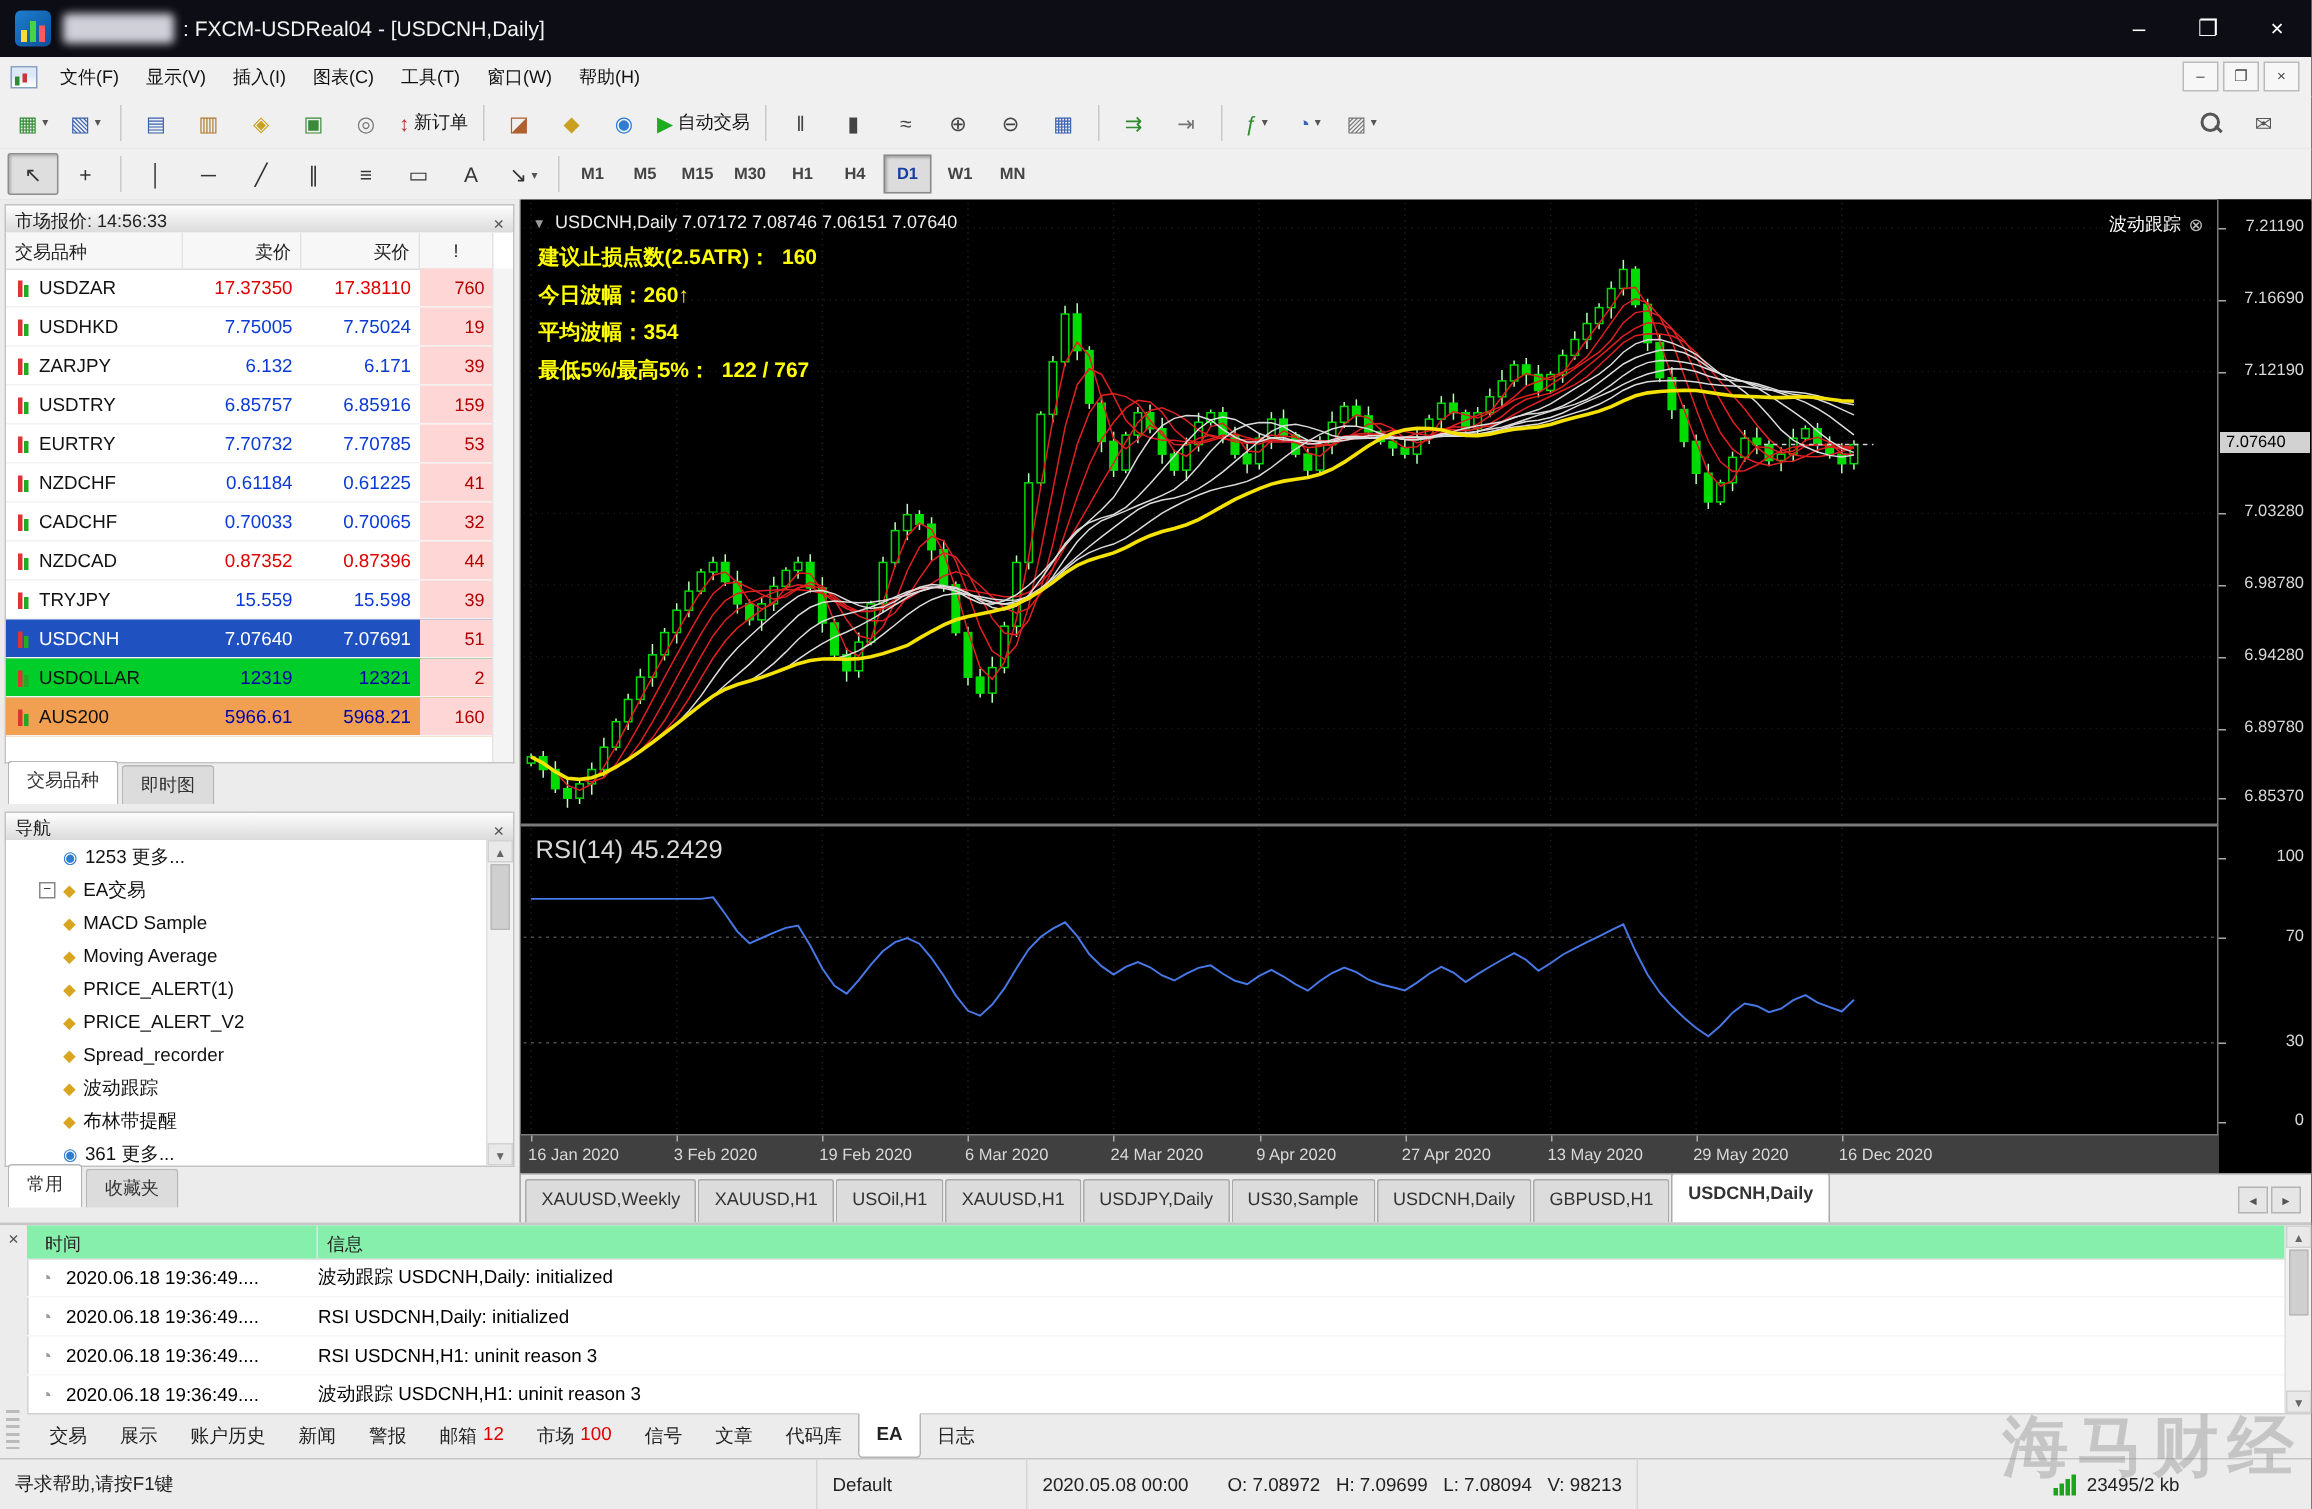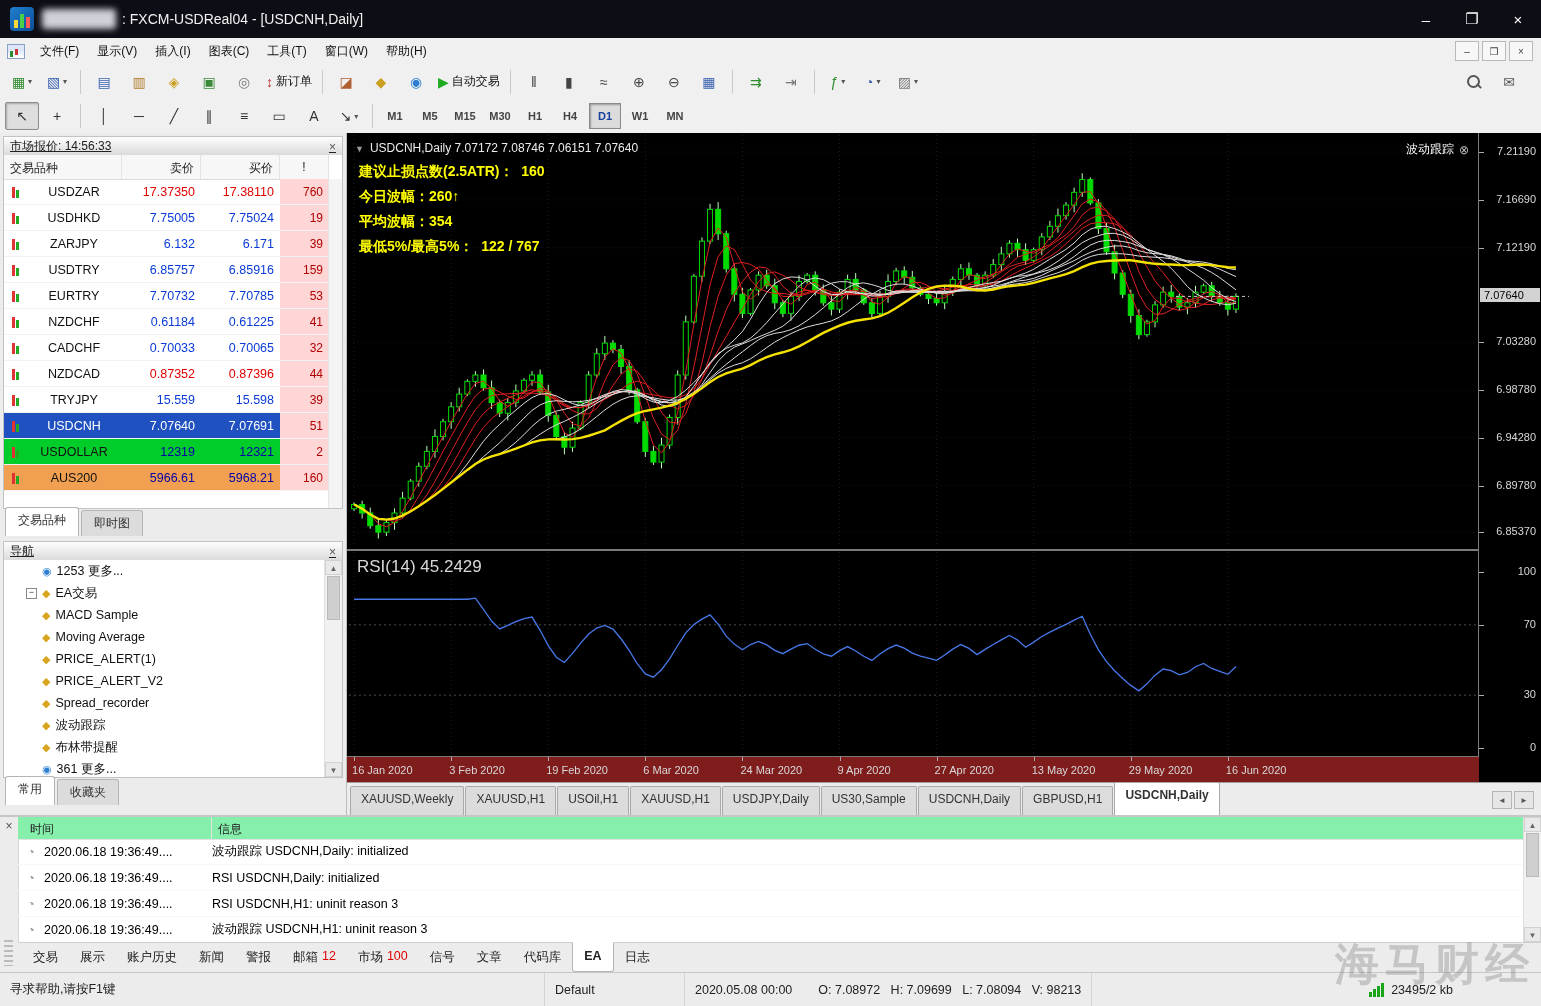--- a/index.html
+++ b/index.html
@@ -39,32 +39,32 @@
   .tsep{width:1px;height:24px;background:#c9c9c9;margin:0 5px;}
   .tf-btn{height:24px;min-width:30px;display:flex;align-items:center;justify-content:center;font-size:11px;font-weight:bold;color:#444;border:1px solid transparent;margin:0 1px;}
   .tf-btn.active{border:1px solid #8a8a8a;background:#dcdcdc;box-shadow:inset 1px 1px 2px rgba(0,0,0,.3);color:#163f9e;}
   .mag{width:9px;height:9px;border:2px solid #555;border-radius:50%;position:relative;}
   .mag:after{content:"";position:absolute;left:7px;top:8px;width:6px;height:2px;background:#555;transform:rotate(45deg);}
   
   #left-panel{position:absolute;top:133px;left:0;width:346px;bottom:191px;background:#ececec;border-right:1px solid #bdbdbd;}
   .panel{position:absolute;left:3px;right:3px;}
   #market-watch{top:3px;height:400px;}
   #navigator{top:408px;height:264px;}
-  .panel-title{height:19px;background:linear-gradient(#fdfdfd,#d9d9d9);border:1px solid #c3c3c3;display:flex;align-items:center;padding:0 6px;color:#222;text-decoration:underline;}
+  .panel-title{height:19px;background:linear-gradient(#fdfdfd,#d9d9d9);border:1px solid #c3c3c3;display:flex;align-items:flex-end;padding:0 6px;color:#222;}
   .pclose{margin-left:auto;color:#555;font-size:12px;}
   .mw-table{position:absolute;top:19px;left:0;right:0;bottom:27px;background:#fff;border:1px solid #c3c3c3;border-top:none;overflow:hidden;}
   .mw-header{display:flex;height:24px;background:#f7f7f7;border-bottom:1px solid #dcdcdc;position:absolute;top:0;left:0;right:13px;}
   .mw-h{padding:5px 6px 0;border-right:1px solid #e3e3e3;color:#222;box-sizing:border-box;}
   .h1{width:118px;} .h2{width:79px;text-align:right;} .h3{width:79px;text-align:right;} .h4{flex:1;text-align:center;}
   .mw-rows{position:absolute;top:24px;left:0;right:13px;bottom:0;}
   .mw-row{display:flex;height:25px;align-items:center;border-bottom:1px solid #f3f3f3;}
   .mw-ic{width:22px;text-align:center;display:flex;justify-content:center;align-items:flex-end;gap:1px;height:12px;}
   .mw-ic i{display:block;width:3px;}
   .mw-ic .r{height:11px;background:#d33;} .mw-ic .g{height:8px;background:#2a2;}
-  .mw-sym{width:96px;font-size:12.5px;color:#111;text-align:center;}
+  .mw-sym{width:96px;font-size:12.5px;color:#111;}
   .mw-bid,.mw-ask{width:79px;text-align:right;padding-right:6px;font-size:12.5px;box-sizing:border-box;}
   .mw-spr{flex:1;height:100%;display:flex;align-items:center;justify-content:flex-end;padding-right:6px;background:#ffd6d6;color:#b00000;box-sizing:border-box;}
   .pc-red{color:#e00000;} .pc-blue{color:#0b3bd6;} .pc-white{color:#fff;} .pc-darkblue{color:#0000a8;}
   .bg-selected{background:#2051c0;} .bg-selected .mw-sym{color:#fff;}
   .bg-green{background:#00cc2a;} .bg-orange{background:#f0a050;}
   .mw-scrollstrip{position:absolute;top:24px;right:0;bottom:0;width:13px;background:#f4f4f4;border-left:1px solid #e6e6e6;}
   .panel-tabs{position:absolute;left:0;right:0;bottom:0;height:27px;display:flex;align-items:flex-end;padding-left:2px;}
   .ptab{height:21px;padding:4px 12px 0;border:1px solid #b5b5b5;border-bottom:none;background:#dcdcdc;margin-right:2px;border-radius:3px 3px 0 0;color:#333;}
   .ptab.active{background:#fff;height:24px;}
   .nav-tree{position:absolute;top:19px;left:0;right:0;bottom:27px;background:#fff;border:1px solid #c3c3c3;border-top:none;overflow:hidden;}
@@ -80,21 +80,21 @@
   .sb-down{margin-top:auto;}
   
   #chart-region{position:absolute;top:133px;left:347px;right:0;bottom:191px;background:#000;}
   .pane-main{position:absolute;top:2px;left:2px;}
   .pane-rsi{position:absolute;top:419px;left:2px;}
   .pane-divider{position:absolute;top:416px;left:0;width:1132px;height:2px;background:#7a7a7a;}
   .scale-col{position:absolute;top:0;right:0;width:62px;height:649px;border-left:1px solid #7a7a7a;background:#000;}
   .ylab{position:absolute;right:5px;color:#d8d8d8;font-size:11px;}
   .ytick{position:absolute;left:0;width:5px;height:1px;background:#aaa;}
   .price-box{position:absolute;left:1px;right:1px;background:#d2d2d2;color:#000;font-size:11px;padding:1px 0 1px 4px;}
-  .axis{position:absolute;top:623px;left:0;width:1132px;height:26px;border-top:1px solid #7a7a7a;background:#7f1d1d;box-sizing:border-box;}
+  .axis{position:absolute;top:623px;left:0;width:1132px;height:26px;border-top:1px solid #7a7a7a;background:#404040;box-sizing:border-box;}
   .xdate{position:absolute;top:7px;color:#d8d8d8;font-size:11px;white-space:nowrap;}
   .xtick{position:absolute;top:0;width:1px;height:4px;background:#aaa;}
   .ohlc-line{position:absolute;top:8px;left:8px;color:#ececec;font-size:12px;z-index:5;}
   .ctx-arrow{color:#9a9a9a;font-size:9px;margin-right:6px;}
   .chart-annotations{position:absolute;top:26px;left:12px;z-index:5;}
   .anno-line{color:#ffff00;font-size:14px;line-height:25px;font-weight:bold;white-space:pre;}
   .vol-label{position:absolute;top:8px;right:72px;z-index:5;color:#fff;font-size:12px;display:flex;gap:5px;align-items:center;}
   .circ-x{color:#bbb;font-size:12px;}
   .rsi-label{position:absolute;top:424px;left:10px;color:#d8d8d8;font-size:17px;z-index:5;}
   .chart-tabs{position:absolute;left:0;right:0;top:649px;bottom:0;background:#ececec;border-top:1px solid #9c9c9c;display:flex;align-items:flex-end;padding:0 3px;}
@@ -846,21 +846,21 @@
         <div class="xdate" style="left: 393.409px;">24 Mar 2020</div>
         <div class="xtick" style="left: 492.5px;"></div>
         <div class="xdate" style="left: 490.5px;">9 Apr 2020</div>
         <div class="xtick" style="left: 589.591px;"></div>
         <div class="xdate" style="left: 587.591px;">27 Apr 2020</div>
         <div class="xtick" style="left: 686.682px;"></div>
         <div class="xdate" style="left: 684.682px;">13 May 2020</div>
         <div class="xtick" style="left: 783.773px;"></div>
         <div class="xdate" style="left: 781.773px;">29 May 2020</div>
         <div class="xtick" style="left: 880.864px;"></div>
-        <div class="xdate" style="left: 878.864px;">16 Jun 2020</div>
+        <div class="xdate" style="left: 878.864px;">16 Dec 2020</div>
       </div>
 
     <div class="chart-tabs">
       <div class="ctabs">
           <div class="ctab">XAUUSD,Weekly</div>
           <div class="ctab">XAUUSD,H1</div>
           <div class="ctab">USOil,H1</div>
           <div class="ctab">XAUUSD,H1</div>
           <div class="ctab">USDJPY,Daily</div>
           <div class="ctab">US30,Sample</div>

